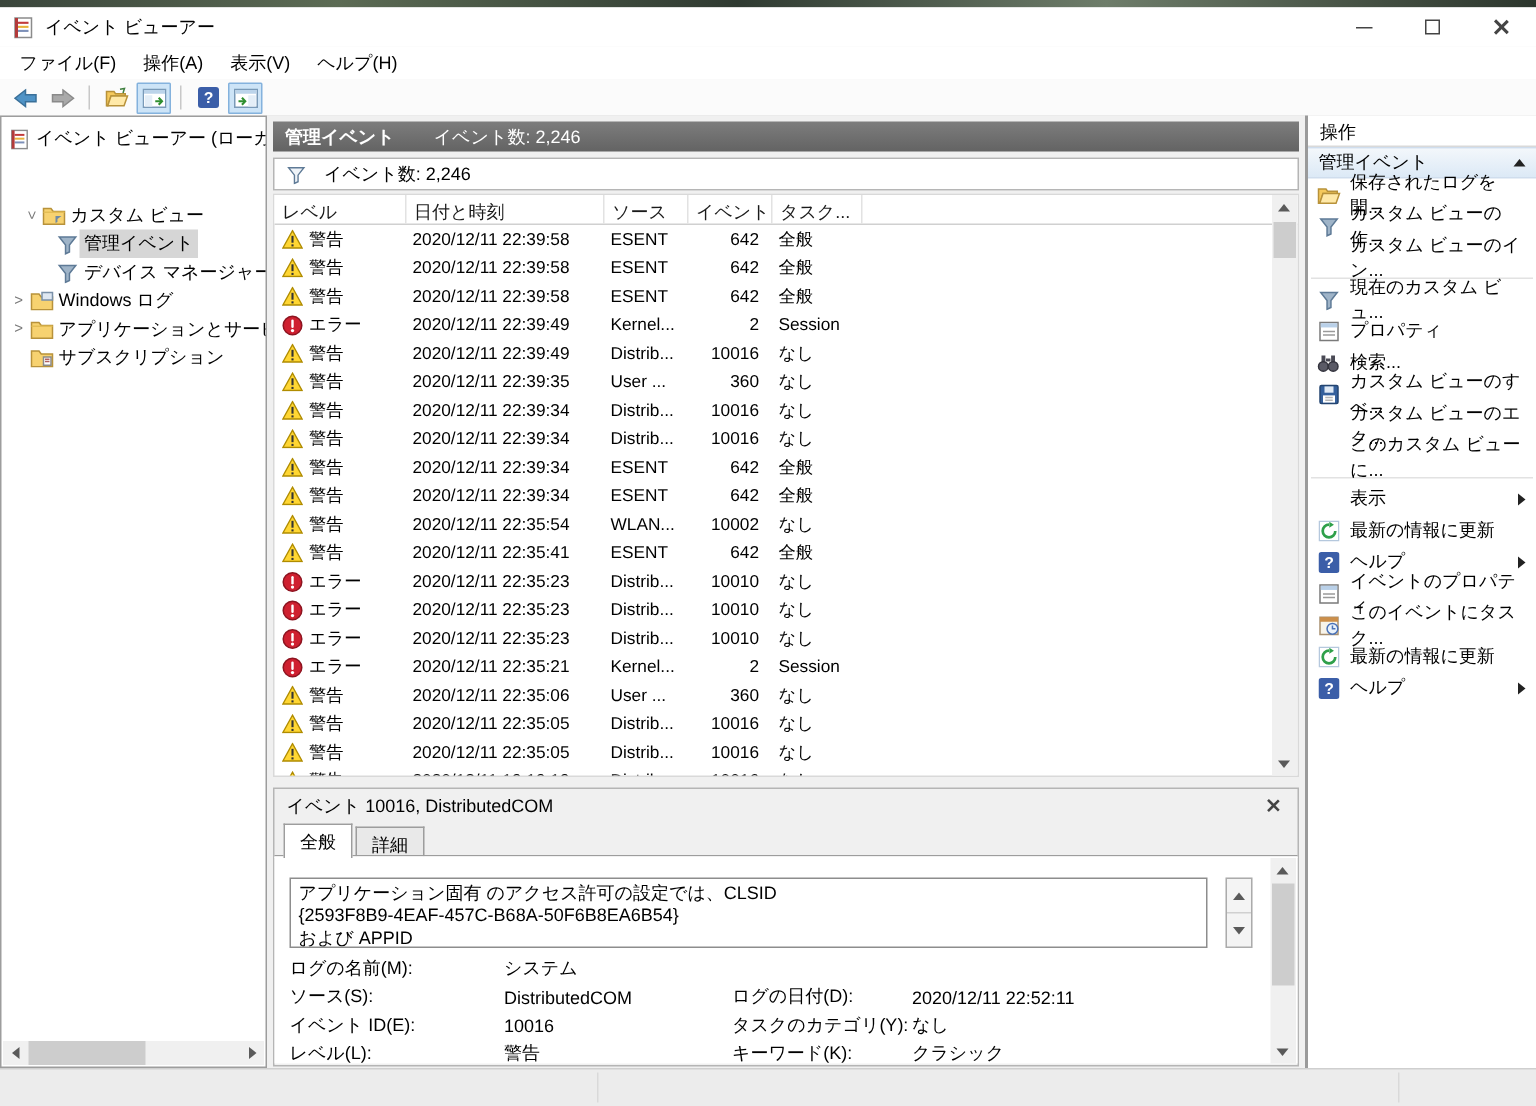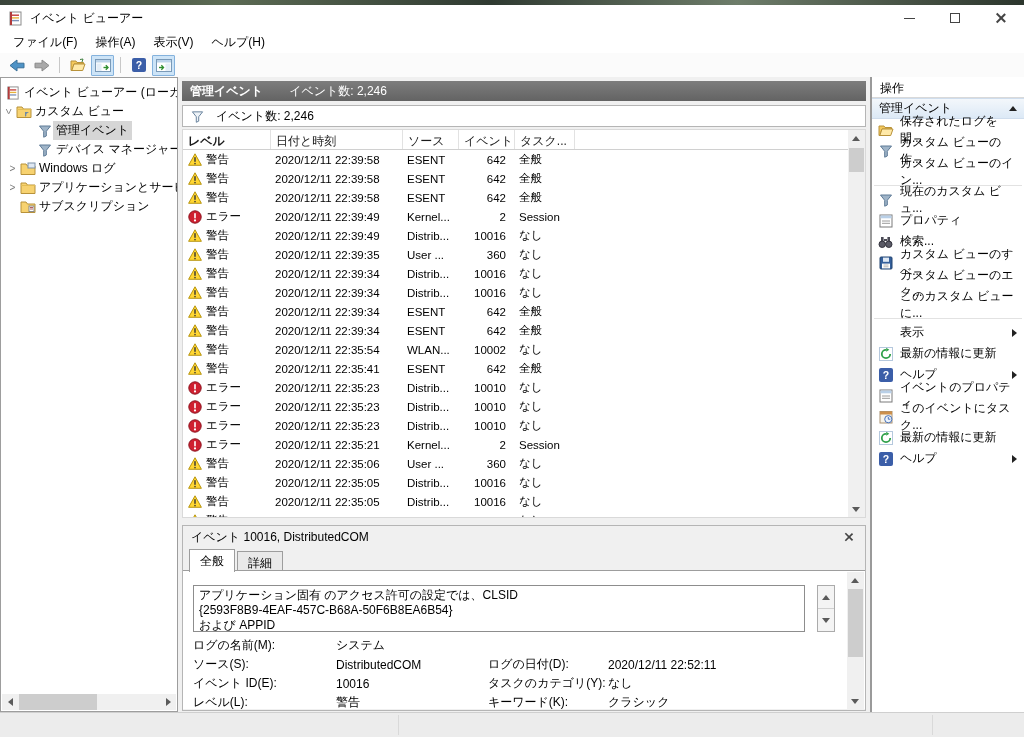--- a/index.html
+++ b/index.html
@@ -229,21 +229,21 @@
             <svg width="14" height="14" viewBox="0 0 15 15">
               <rect x="2" y="1" width="11" height="13" fill="#fff" stroke="#8b8b8b"></rect>
               <rect x="4" y="3.5" width="7" height="1.4" fill="#c23b3b"></rect>
               <rect x="4" y="6.2" width="7" height="1.4" fill="#e8b23a"></rect>
               <rect x="4" y="8.9" width="7" height="1.4" fill="#7d90b8"></rect>
               <rect x="2" y="1" width="2" height="13" fill="#b23a3a"></rect>
             </svg>
           </span>
           <span class="lbl">イベント ビューアー (ローカル)</span>
         </div>
-        <div class="tree-item" style="padding-left: 0;">
+        <div class="tree-item" style="padding-left: 12px; margin-top: 32px;">
           <span class="expander open">&gt;</span>
           <span class="ic">
             <svg width="16" height="13" viewBox="0 0 16 13">
               <path d="M1 2h5l1.5 2H15v8.5H1Z" fill="#f7d270" stroke="#b8923a"></path>
               <path d="M1 4.5h14" stroke="#e3bd55"></path>
               <path d="M9 7l4 0-2.7 2v2l-1.3.7Z" fill="#6f8aa5"></path>
             </svg>
           </span>
           <span class="lbl">カスタム ビュー</span>
         </div>
@@ -317,21 +317,21 @@
       <span class="ic">
         <svg width="13" height="13" viewBox="0 0 14 14">
             <path d="M1.5 2h11L8.3 7.3V12l-2.6 1.2V7.3Z" fill="#eef3f8" stroke="#5e7a96"></path>
           </svg>
       </span>
       <span class="lbl">イベント数: 2,246</span>
     </div>
 
     <div id="listwrap">
       <div class="gridhead" id="gridhead">
-          <span class="gh-cell" style="flex: 0 0 88px; font-weight: bold;">レベル</span>
+          <span class="gh-cell" style="flex: 0 0 88px;">レベル</span>
           <span class="gh-cell" style="flex: 0 0 132px;">日付と時刻</span>
           <span class="gh-cell" style="flex: 0 0 56px;">ソース</span>
           <span class="gh-cell" style="flex: 0 0 56px;">イベント...</span>
           <span class="gh-cell" style="flex: 0 0 60px;">タスク...</span>
           <span class="gh-cell" style="flex: 1 1 0%; border-right: none;"></span>
         </div>
       <div class="gridbody" id="gridbody">
           <div class="row">
             <span class="cell c0" style="flex: 0 0 88px;">
               <span class="ic">

